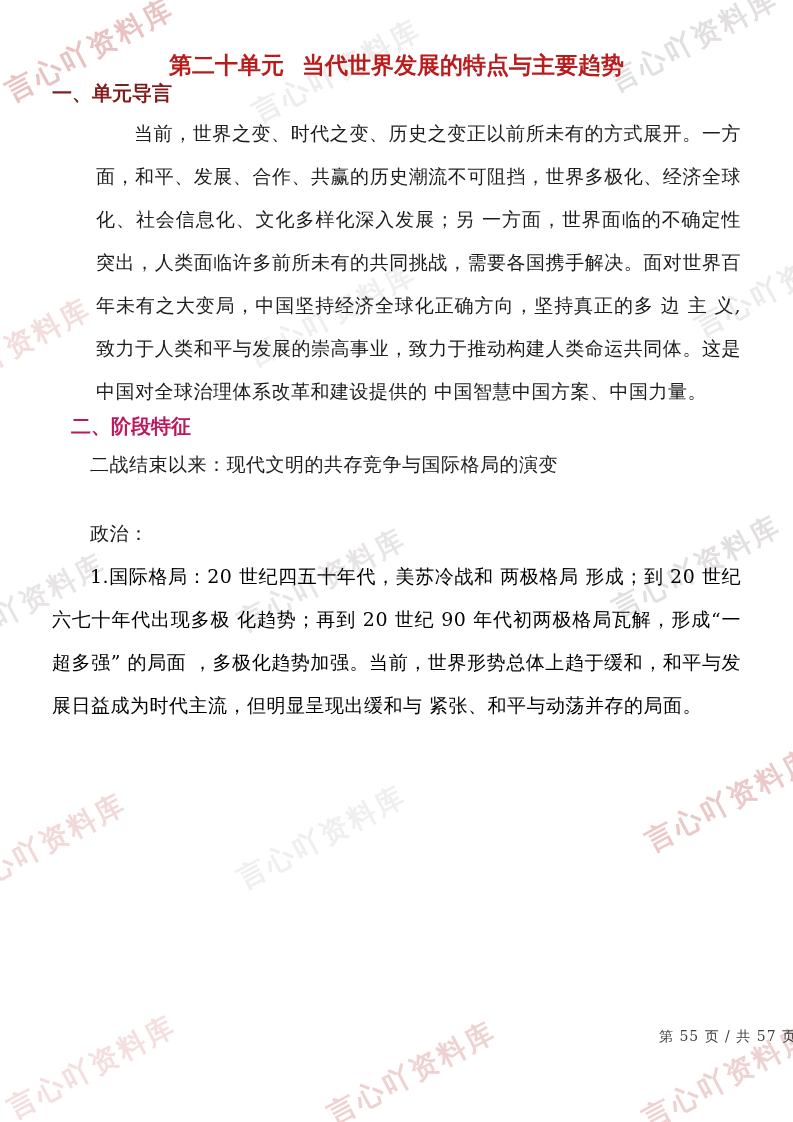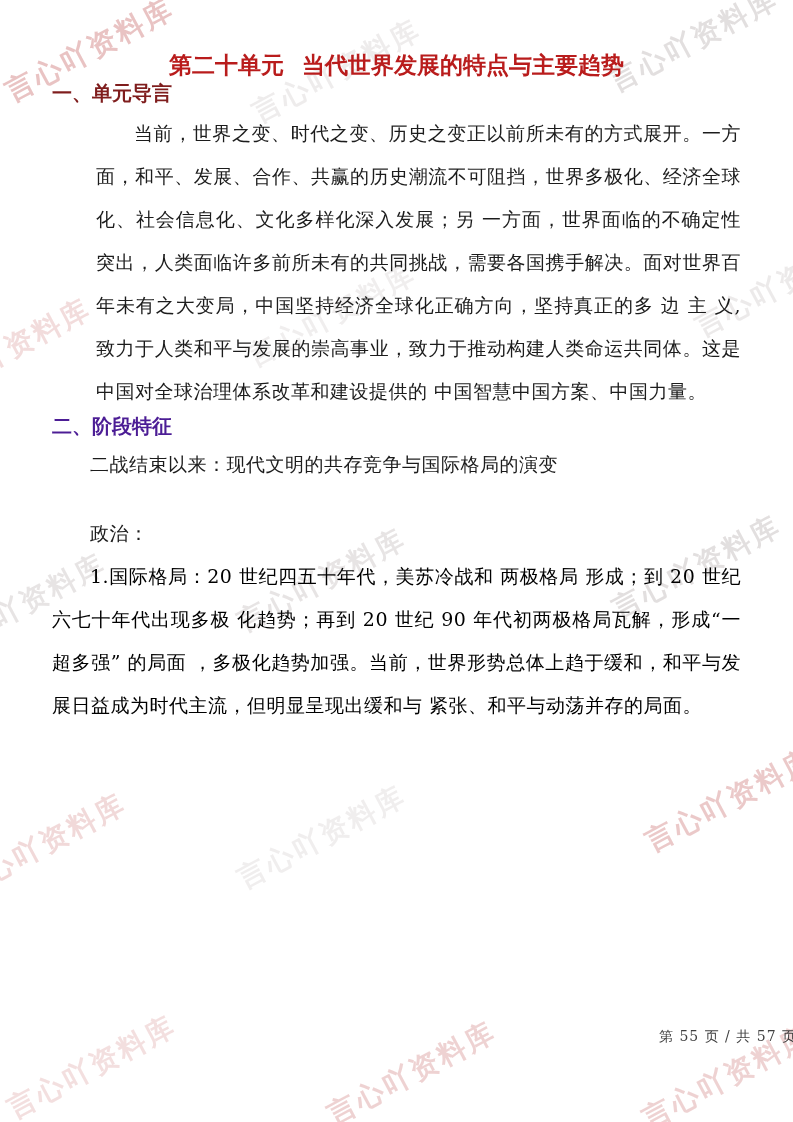--- a/index.html
+++ b/index.html
@@ -103,21 +103,21 @@
 
     <h1 class="page-title" style="color: #b91c1c;">
       <span>第二十单元</span>
       <span>当代世界发展的特点与主要趋势</span>
     </h1>
 
     <h2 class="sec-heading sec1-heading" style="color: #7f1d1d;">一、单元导言</h2>
 
     <p class="body-par first-after-heading" style="color: rgb(28, 28, 28); margin-left: 44px;">当前，世界之变、时代之变、历史之变正以前所未有的方式展开。一方面，和平、发展、合作、共赢的历史潮流不可阻挡，世界多极化、经济全球化、社会信息化、文化多样化深入发展；另 一方面，世界面临的不确定性突出，人类面临许多前所未有的共同挑战，需要各国携手解决。面对世界百 年未有之大变局，中国坚持经济全球化正确方向，坚持真正的多 边 主 义,致力于人类和平与发展的崇高事业，致力于推动构建人类命运共同体。这是中国对全球治理体系改革和建设提供的 中国智慧中国方案、中国力量。</p>
 
-    <h2 class="sec-heading sec2-heading" style="color: #4c1d95;">二、阶段特征</h2>
+    <h2 class="sec-heading sec2-heading" style="color: #be185d; margin-left: 19px;">二、阶段特征</h2>
 
     <p class="body-par after-heading2" style="color: rgb(28, 28, 28);">二战结束以来：现代文明的共存竞争与国际格局的演变</p>
 
     <p class="body-par politics-label" style="color: rgb(28, 28, 28);">政治：</p>
 
     <p class="body-par" style="color: #000000;">1.国际格局：20 世纪四五十年代，美苏冷战和 两极格局 形成；到 20 世纪六七十年代出现多极 化趋势；再到 20 世纪 90 年代初两极格局瓦解，形成“一超多强” 的局面 ，多极化趋势加强。当前，世界形势总体上趋于缓和，和平与发展日益成为时代主流，但明显呈现出缓和与 紧张、和平与动荡并存的局面。</p>
 
 
     <div class="footer" style="color: rgb(63, 63, 63);">第 55 页 / 共 57 页</div>
 

